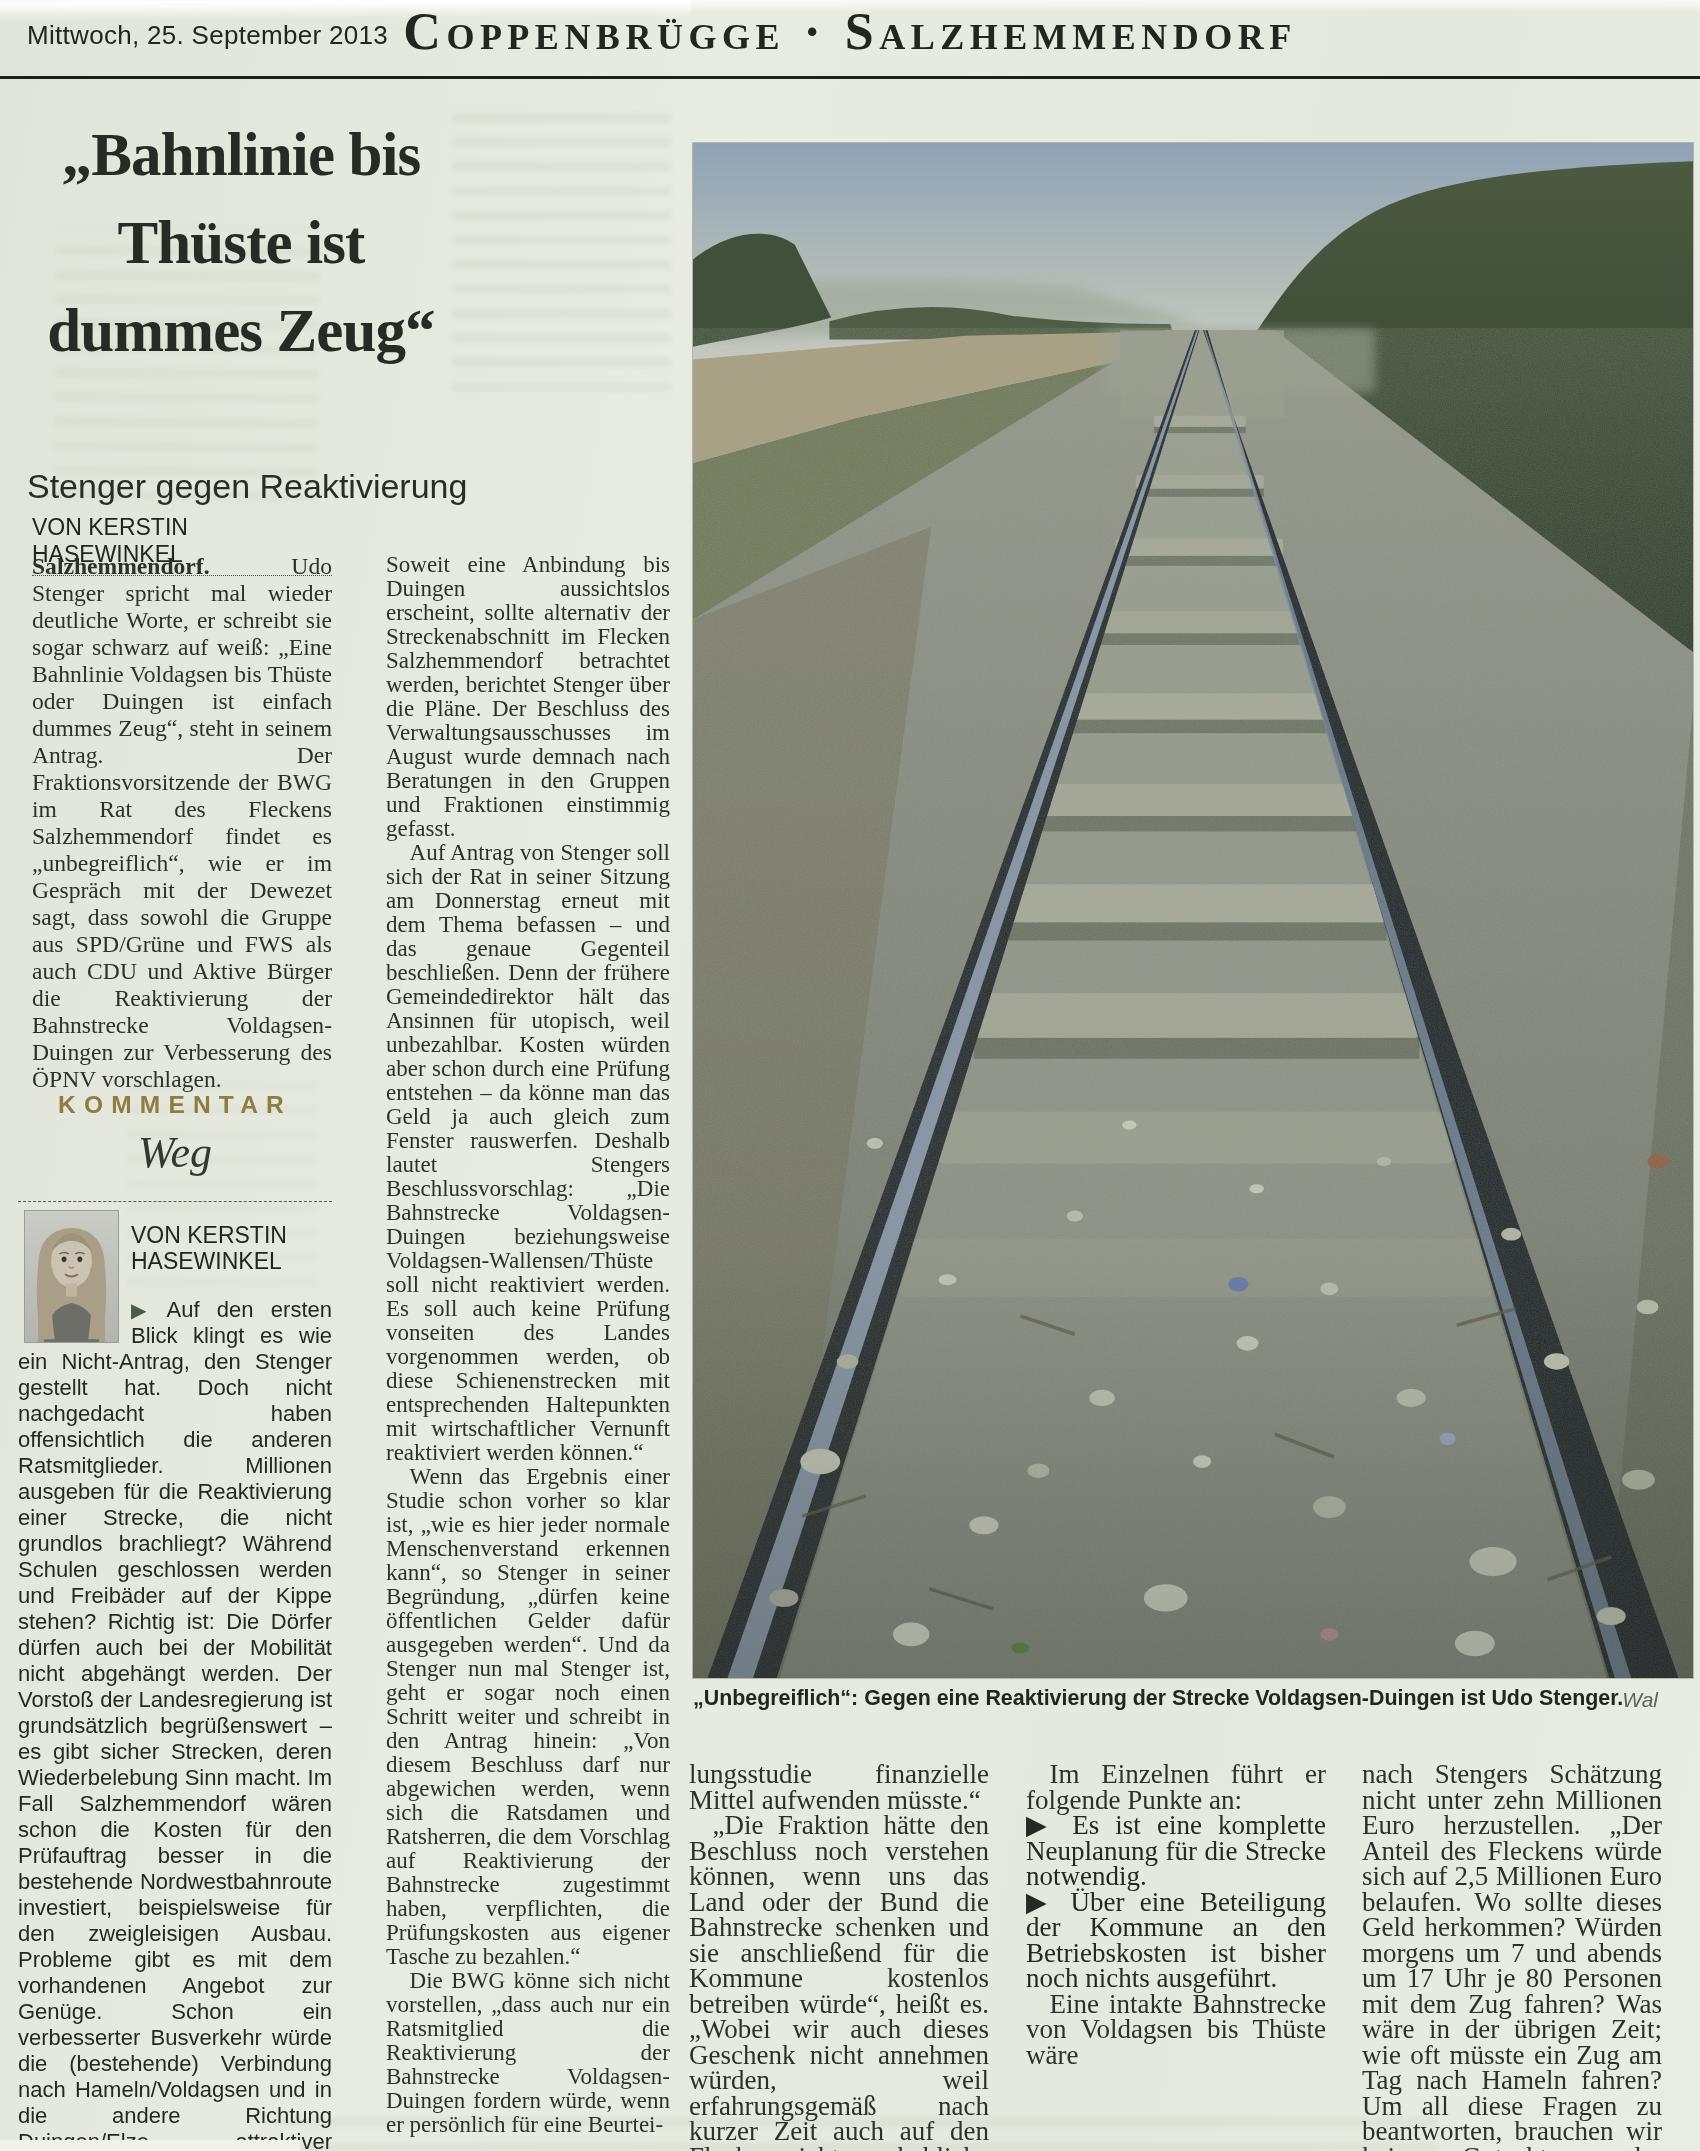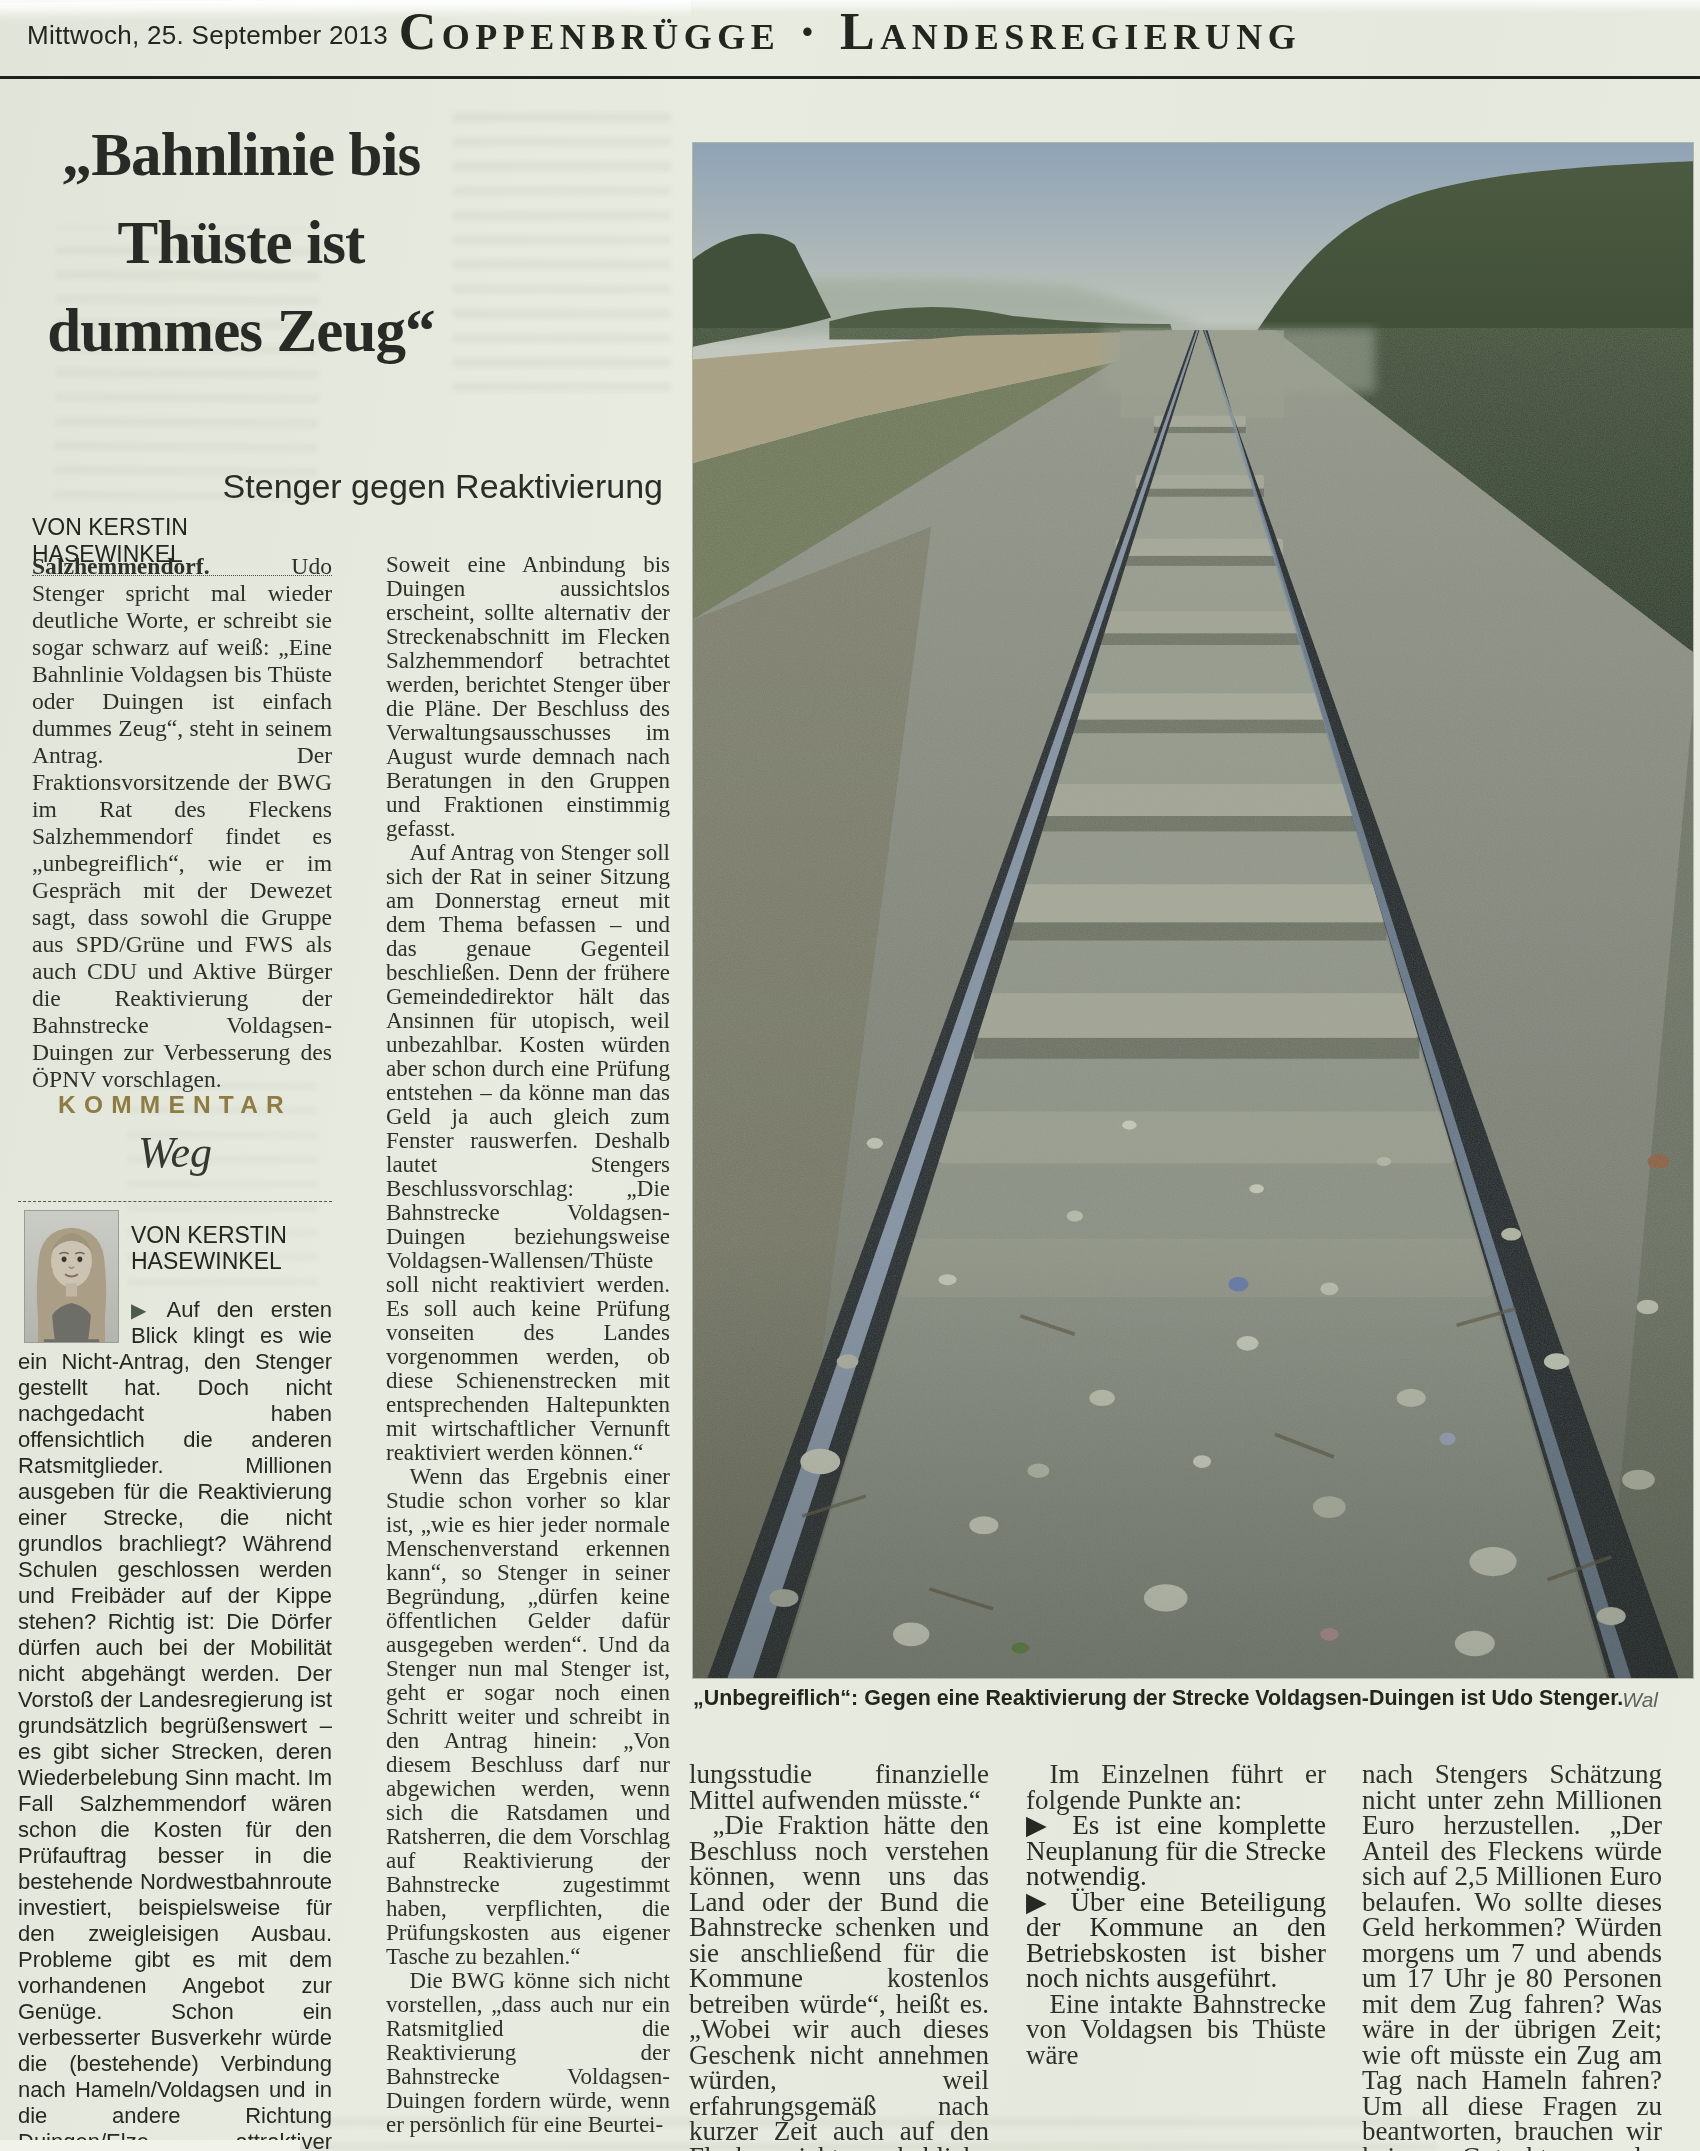--- a/index.html
+++ b/index.html
@@ -22,21 +22,21 @@
   
   .date{position:absolute;left:27px;top:20px;font-family:"Liberation Sans",sans-serif;
     font-size:26px;color:#23261f;letter-spacing:0.3px;}
   .section-title{position:absolute;left:0;top:1.8px;width:1700px;margin:0;text-align:center;
     font-family:"Liberation Serif",serif;font-weight:600;font-variant:small-caps;
     font-size:52px;letter-spacing:5.5px;color:#23261f;}
   .header-rule{position:absolute;left:0;top:76px;width:1700px;height:2.7px;background:#1e211b;}
   
   .headline{position:absolute;left:20px;top:111px;width:442px;text-align:center;
     font-weight:700;font-size:61px;line-height:88px;color:#272a25;letter-spacing:-0.9px;}
-  .subhead{position:absolute;left:27px;top:467px;width:636px;text-align:right;
+  .subhead{position:absolute;left:27px;top:467px;width:636px;text-align:left;
     font-family:"Liberation Sans",sans-serif;font-size:34px;color:#2a2d27;}
   
   .col{position:absolute;top:553px;text-align:justify;}
   .col p{margin:0;}
   .col p.indent{text-indent:23.6px;}
   .col1{left:32px;width:300px;font-size:23.6px;line-height:27px;}
   .col2{left:386px;width:284px;font-size:23px;line-height:24px;}
   .bcol{top:1742px;font-size:27px;line-height:25.5px;margin-top:20px;}
   .col3{left:689px;width:300px;}
   .col4{left:1026px;width:300px;}
@@ -75,21 +75,21 @@
 
   <div class="scan-edge-top"></div>
   <div class="scan-edge-corner"></div>
   <div class="ghost" style="left:453px;top:100px;width:218px;height:291px;opacity:.55;"></div>
   <div class="ghost" style="left:55px;top:227px;width:264px;height:273px;opacity:.4;transform:rotate(.4deg);"></div>
   <div class="ghost" style="left:127px;top:1077px;width:191px;height:209px;opacity:.3;"></div>
   <div class="ghost" style="left:273px;top:2111px;width:1164px;height:40px;opacity:.5;"></div>
 
   <header>
     <div class="date">Mittwoch, 25. September 2013</div>
-    <h1 class="section-title">Coppenbrügge · Landesregierung</h1>
+    <h1 class="section-title">Coppenbrügge · Salzhemmendorf</h1>
   </header>
   <div class="header-rule"></div>
 
   <div class="headline">
     <div>„Bahnlinie bis</div>
     <div>Thüste ist</div>
     <div>dummes Zeug“</div>
   </div>
   <div class="subhead">Stenger gegen Reaktivierung</div>
 

